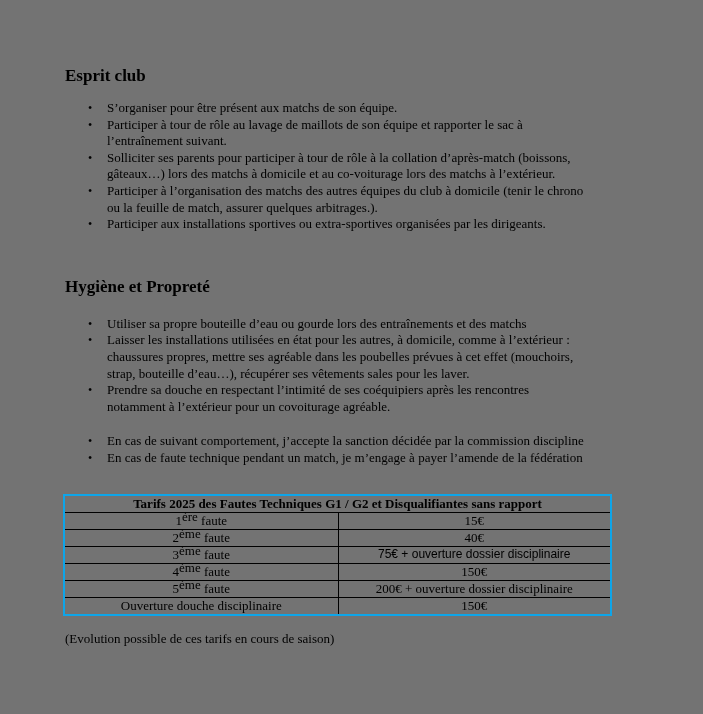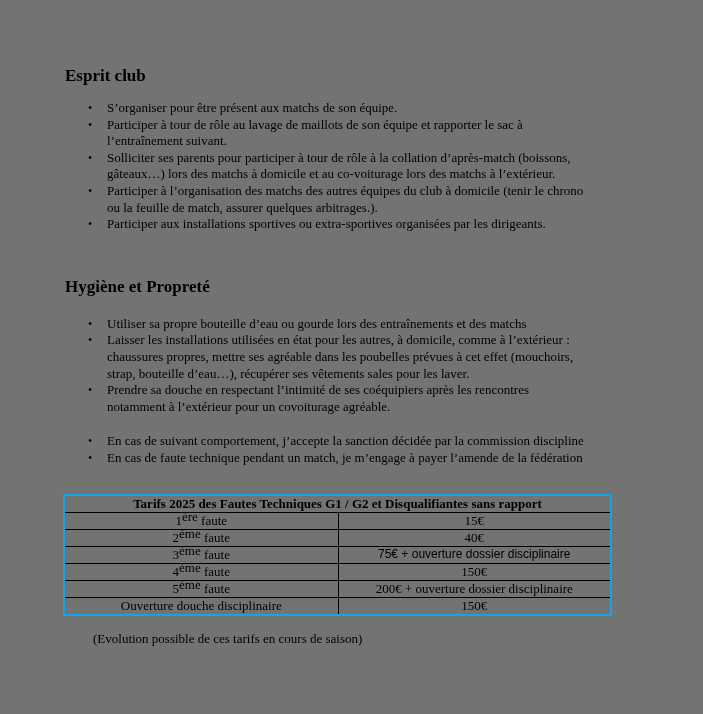--- a/index.html
+++ b/index.html
@@ -78,21 +78,20 @@
     line-height: 0;
     font-family: Liberation Serif, serif;
   }
   td.sans {
     font-family: "Liberation Sans", sans-serif;
     font-size: 12px;
   }
   .footnote {
     margin-top: 15px;
     line-height: 16.6px;
-    margin-left: 28px;
   }
 </style>
 </head>
 <body>
 
 <div class="page">
 
   <h1 class="heading h1">Esprit club</h1>
   <div class="bullet-list s1">
     <div class="bullet-item">

